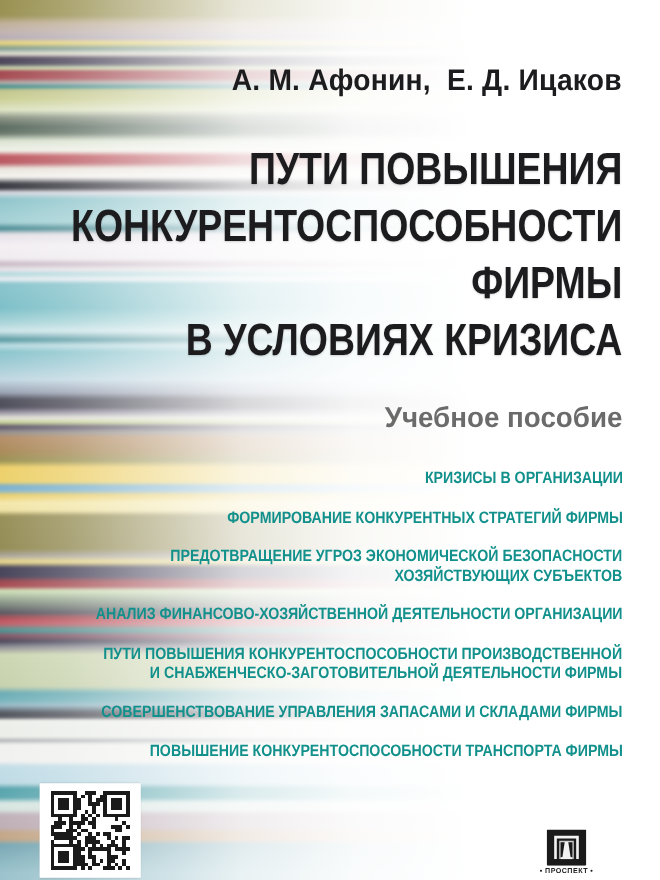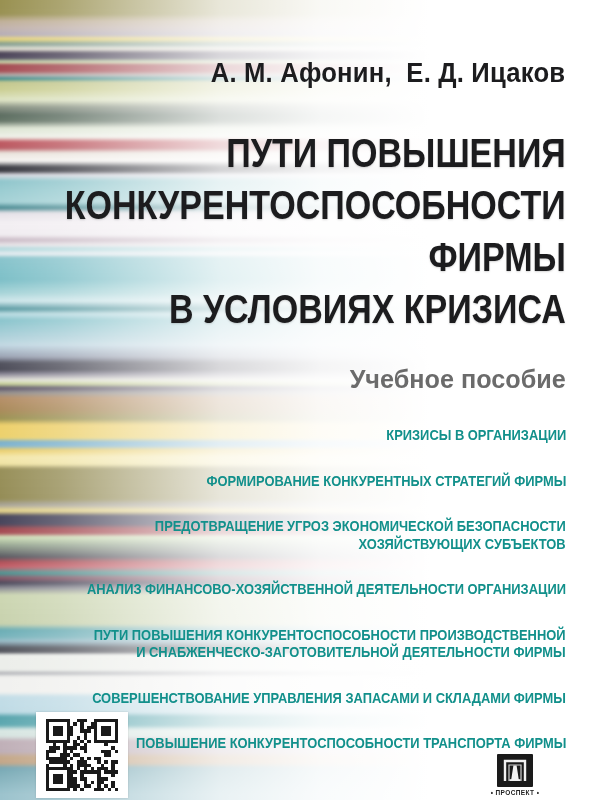--- a/index.html
+++ b/index.html
@@ -56,21 +56,21 @@
     transform:scaleX(0.83);transform-origin:100% 50%;
     text-shadow:0 1px 2px rgba(90,90,90,0.25);
   }
   .subtitle{
     position:absolute;top:364px;right:34px;
     font-size:26px;font-weight:bold;color:var(--subtitle-gray,#6b6b6b);
     transform:scaleX(0.97);transform-origin:100% 50%;
   }
   .topics{
     position:absolute;top:426px;right:34px;
-    display:flex;flex-direction:column;gap:28px;align-items:flex-end;
+    display:flex;flex-direction:column;gap:18px;align-items:flex-end;
   }
   .topic{
     font-size:15px;font-weight:bold;line-height:17.5px;
     color:var(--topic-teal,#12908b);text-align:right;white-space:pre-line;
     transform:scaleX(0.86);transform-origin:100% 50%;
   }
   .qr{
     position:absolute;left:36px;top:712px;width:92px;height:86px;
     background:#fff;box-shadow:0 0 2px rgba(0,0,0,0.15);
   }

